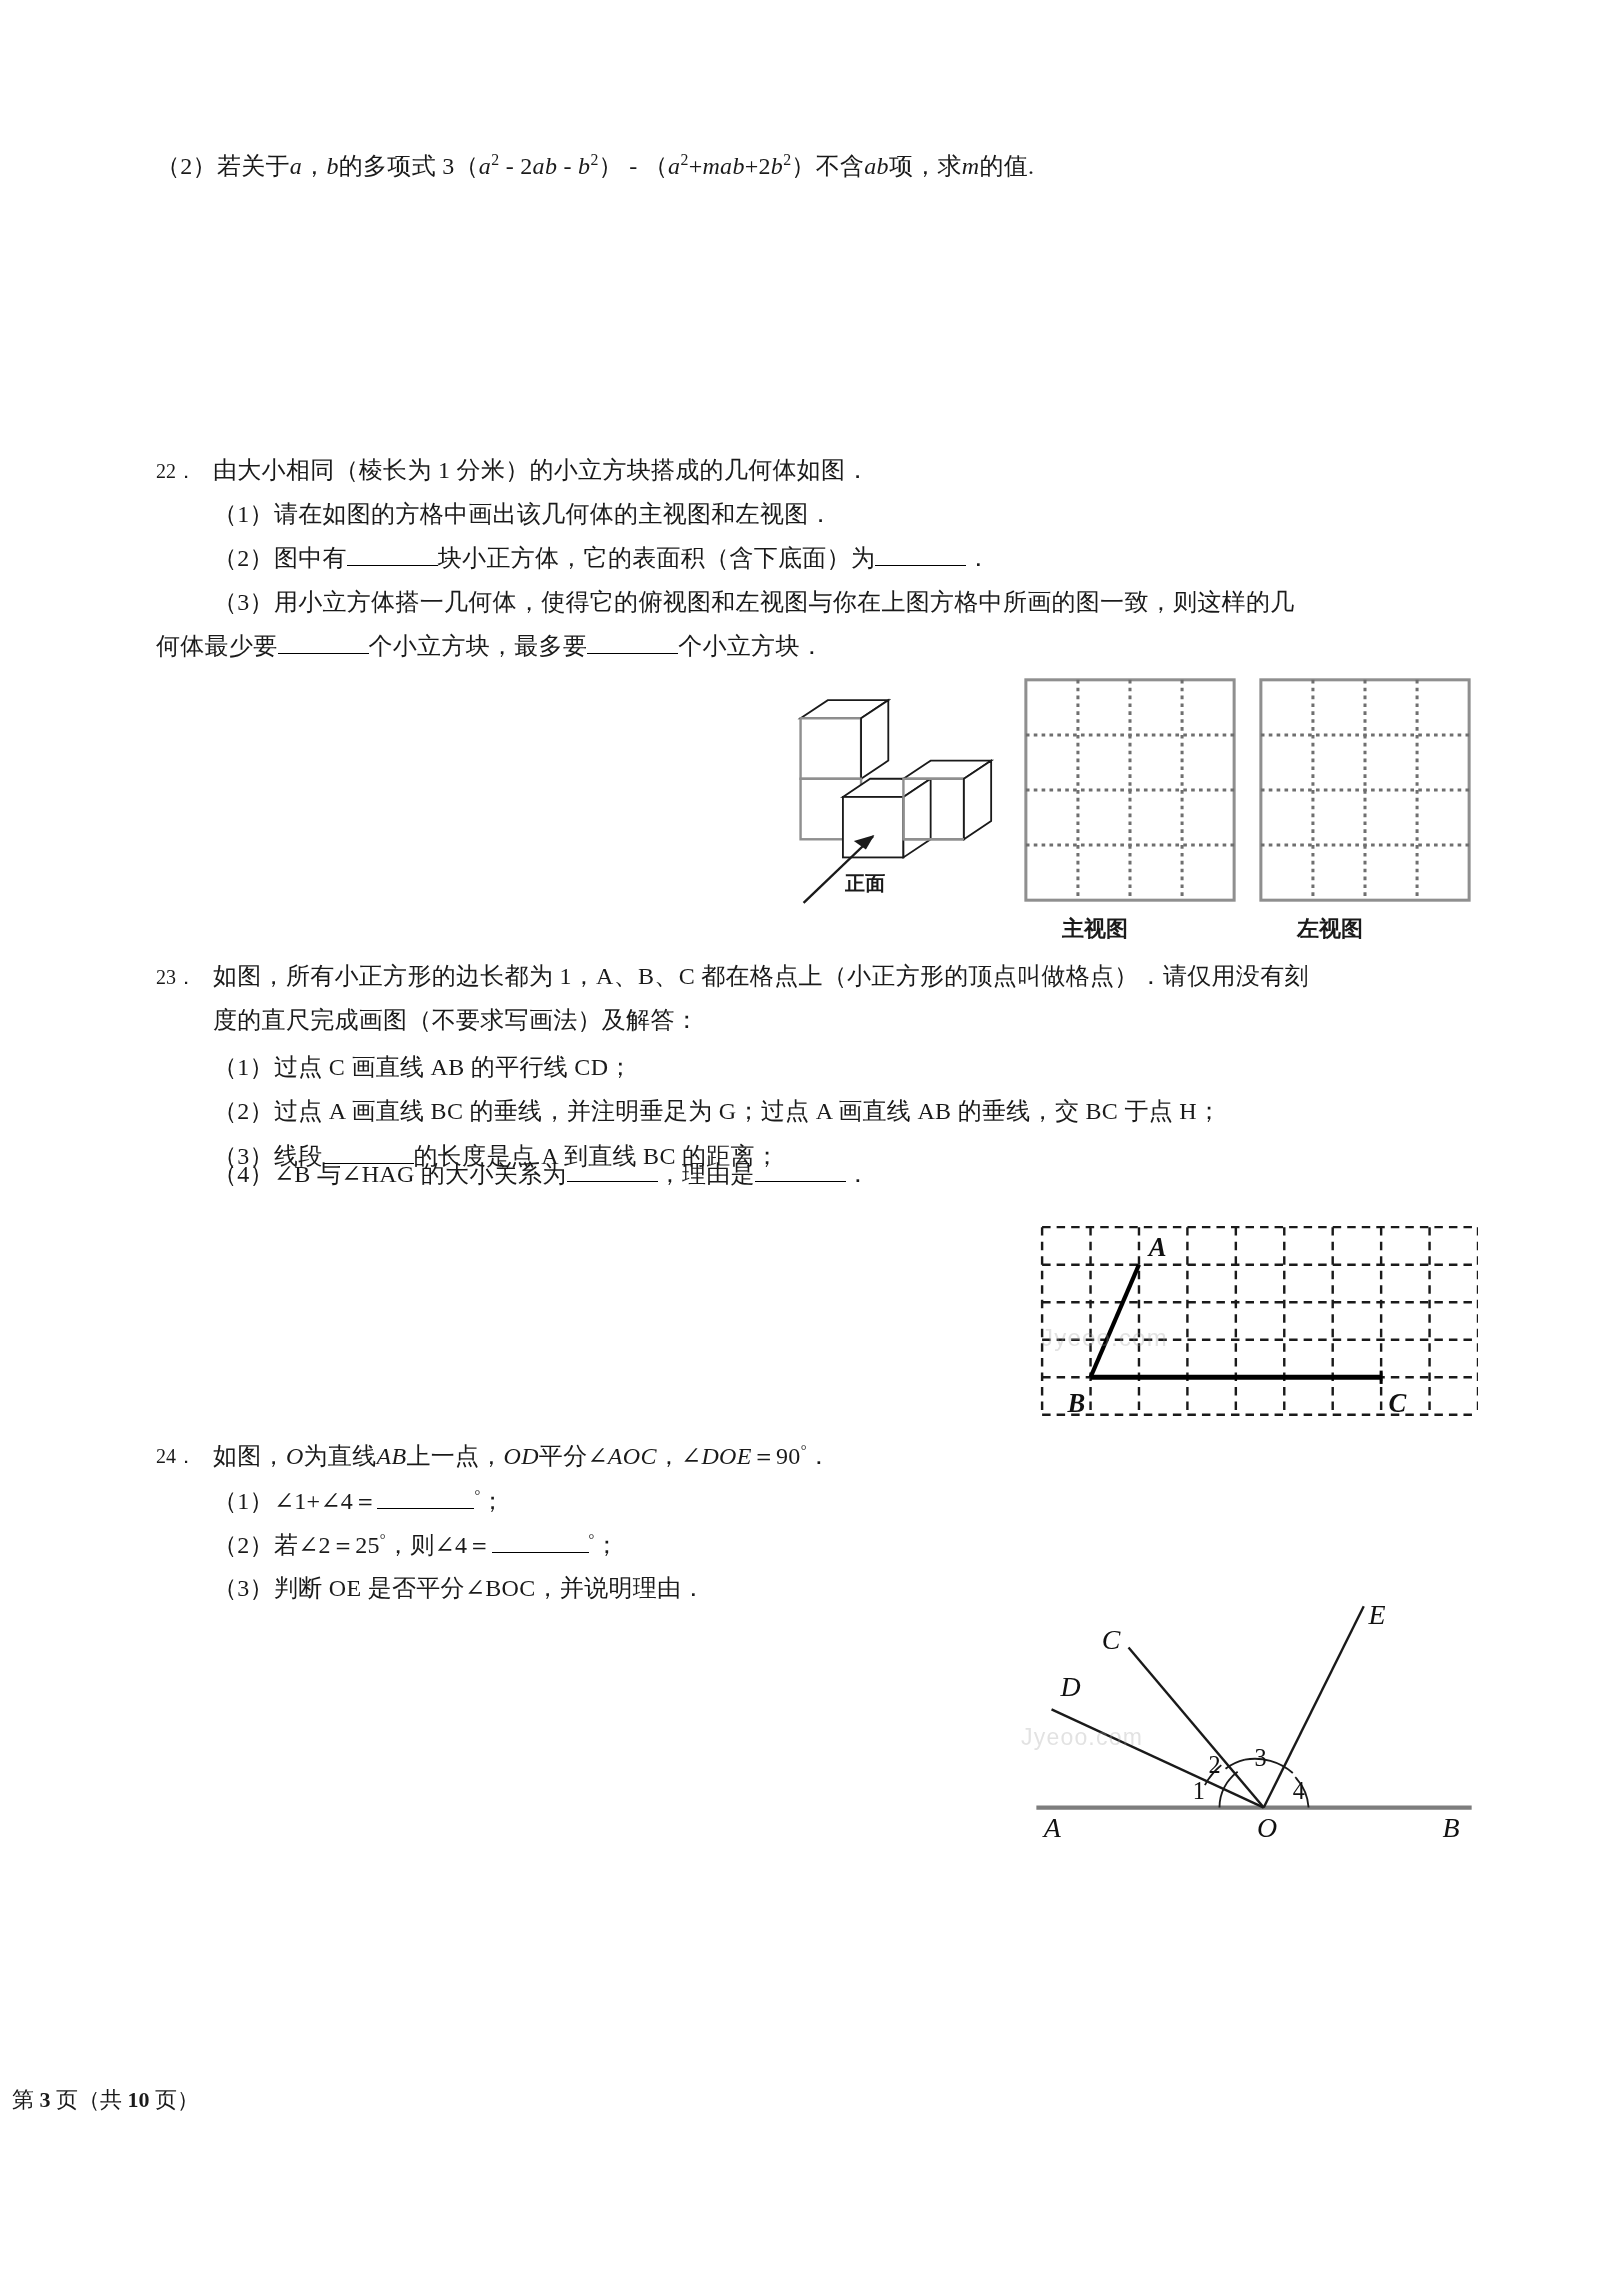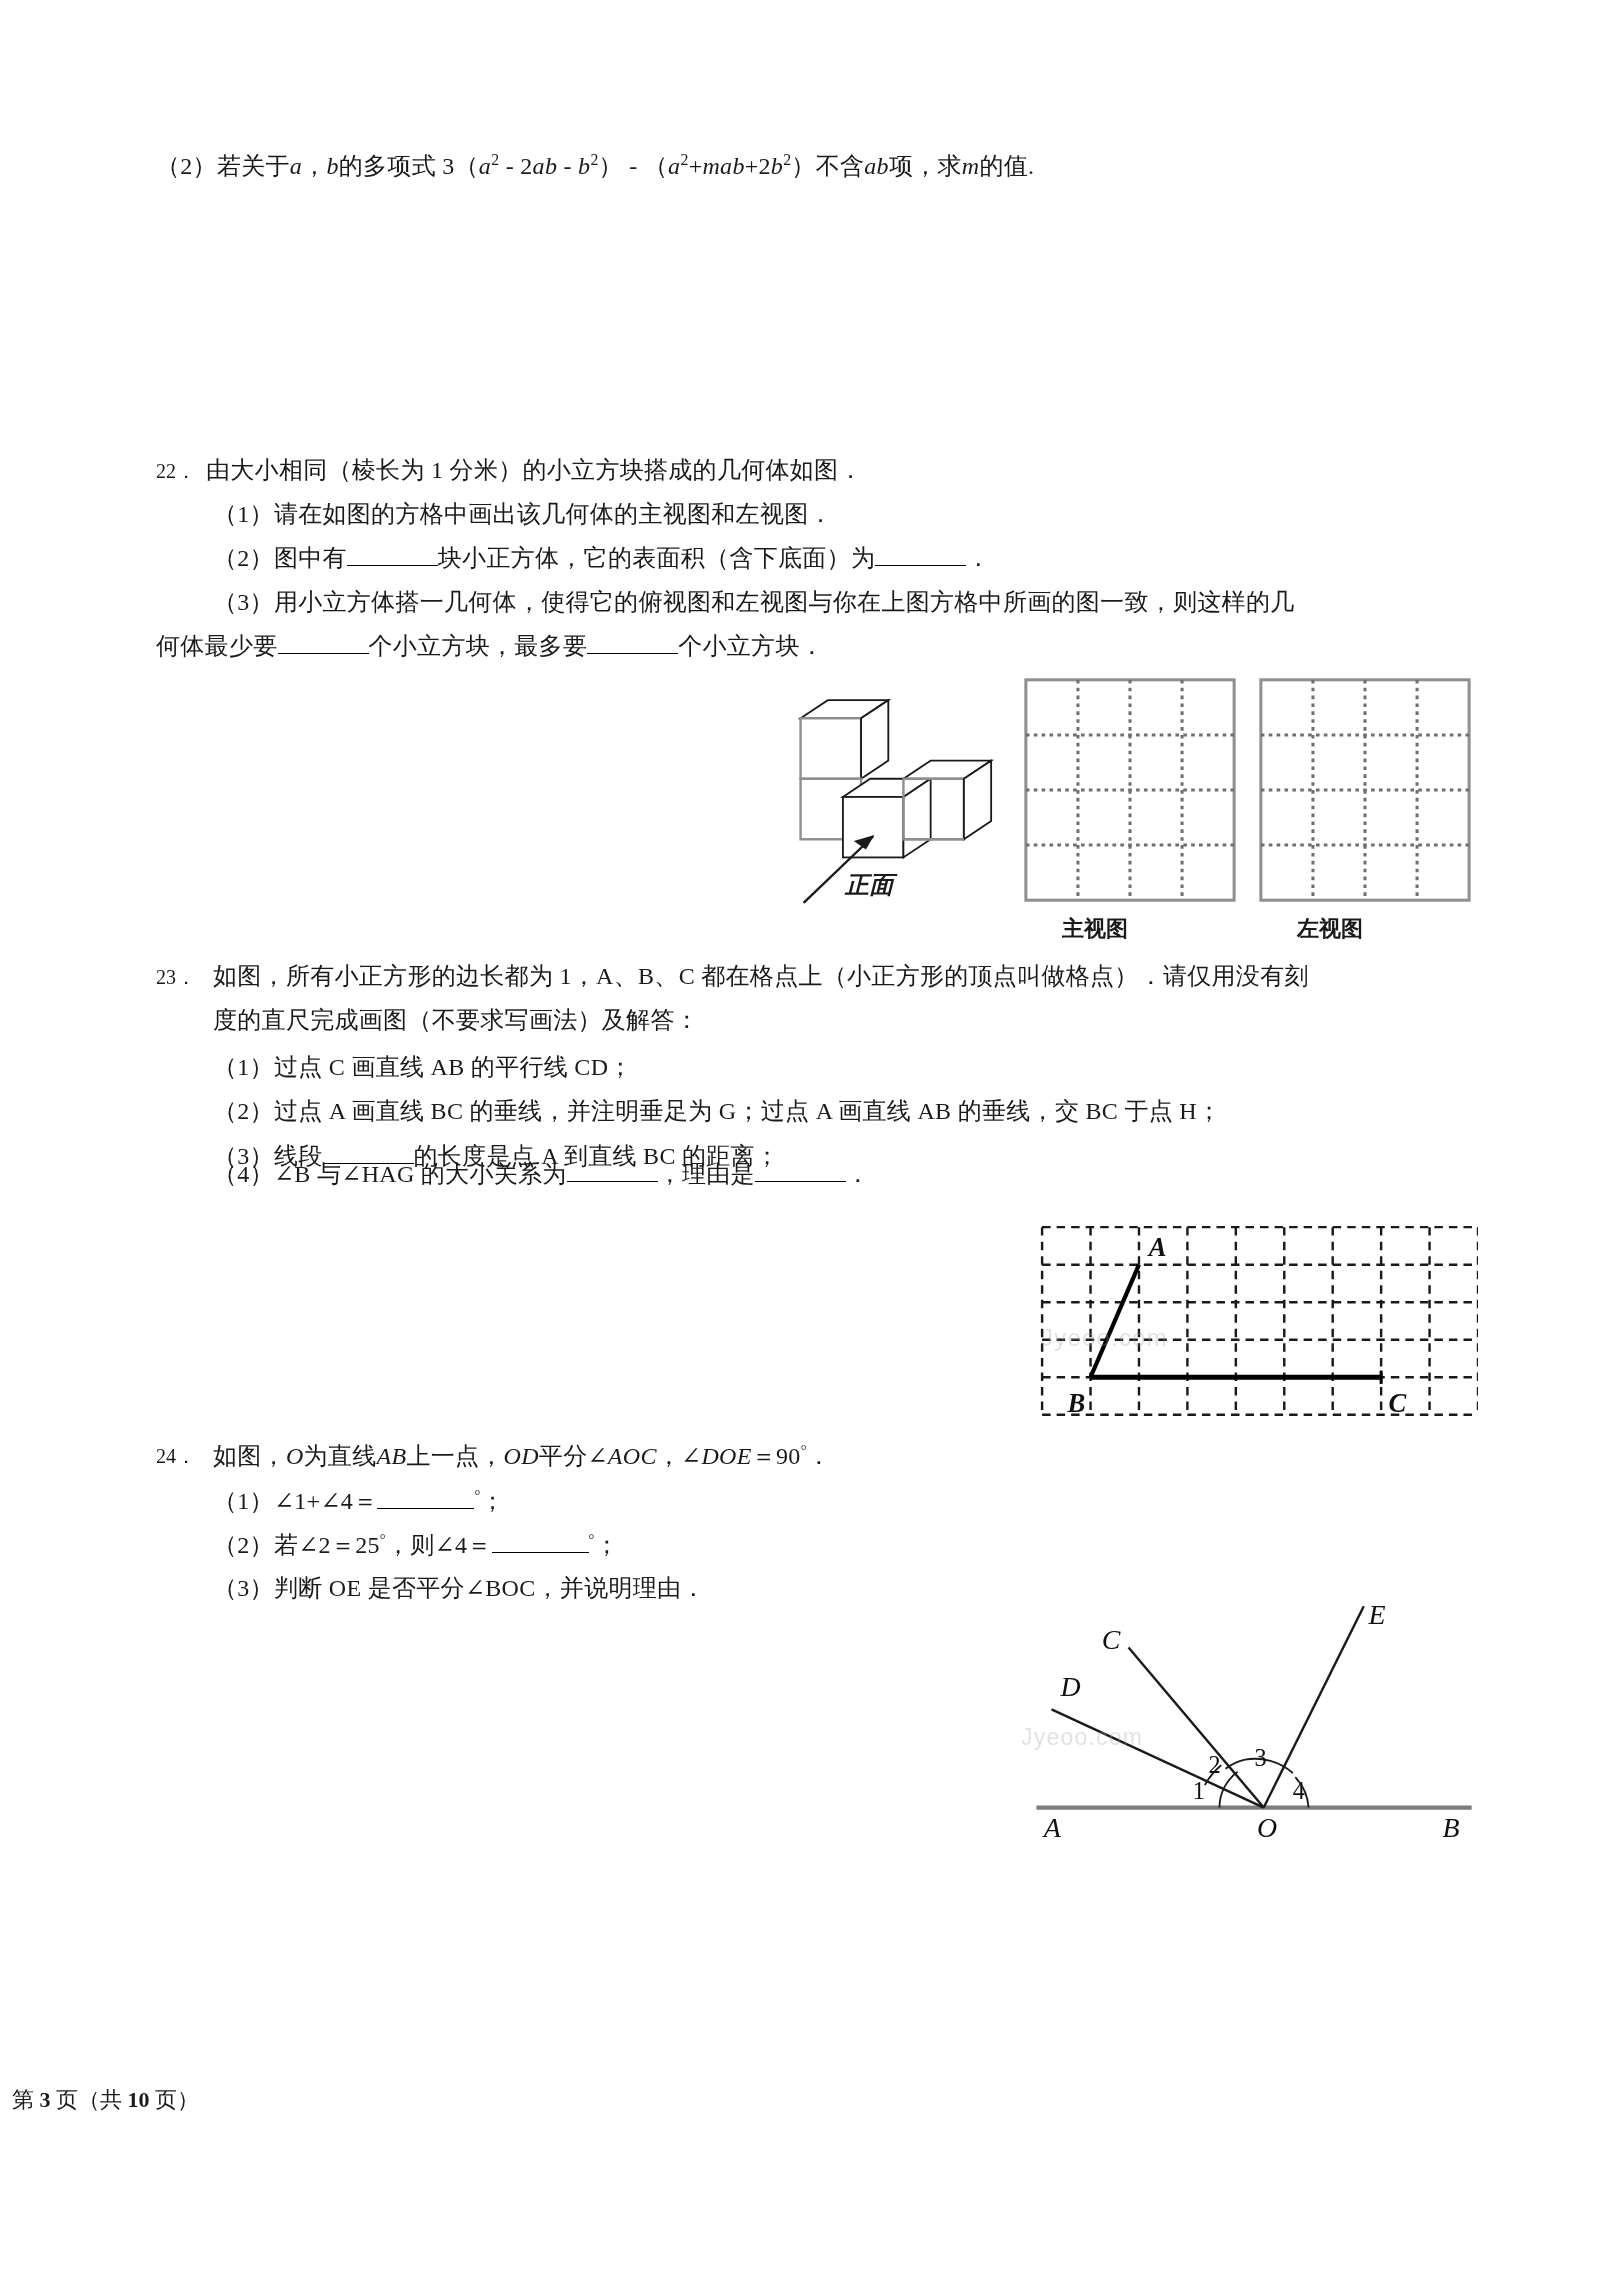--- a/index.html
+++ b/index.html
@@ -83,21 +83,21 @@
 </head>
 <body>
 
 <div class="page">
 
   <div class="qline" style="left:156px; top:152px;">
     <span>（2）</span><span>若关于</span><span class="ital">a</span><span>，</span><span class="ital">b</span><span>的多项式 3（</span><span class="ital">a</span><span class="supn">2</span><span> - 2</span><span class="ital">ab</span><span> - </span><span class="ital">b</span><span class="supn">2</span><span>） - （</span><span class="ital">a</span><span class="supn">2</span><span>+</span><span class="ital">mab</span><span>+2</span><span class="ital">b</span><span class="supn">2</span><span>）不含</span><span class="ital">ab</span><span>项，求</span><span class="ital">m</span><span>的值.</span>
   </div>
 
   <div class="qnum" style="left:156px; top:458px;">22．</div>
-  <div class="qline" style="left:206px; top:458px;">由大小相同（棱长为 1 分米）的小立方块搭成的几何体如图．</div>
+  <div class="qline" style="left:213px; top:458px;">由大小相同（棱长为 1 分米）的小立方块搭成的几何体如图．</div>
 
   <div class="qline" style="left:213px; top:502px;">（1）请在如图的方格中画出该几何体的主视图和左视图．</div>
 
   <div class="qline" style="left:213px; top:546px;">
     <span>（2）图中有</span><span class="blank" style="width:91px;"></span><span>块小正方体，它的表面积（含下底面）为</span><span class="blank" style="width:91px;"></span><span>．</span>
   </div>
 
   <div class="qline" style="left:213px; top:590px;">（3）用小立方体搭一几何体，使得它的俯视图和左视图与你在上图方格中所画的图一致，则这样的几</div>
 
   <div class="qline" style="left:156px; top:634px;">
@@ -126,21 +126,21 @@
       <rect x="200" y="155" width="100" height="100" fill="none" stroke="#8f8f8f" stroke-width="4"></rect>
 
       <polygon points="300,155 345,125 345,225 300,255" fill="#ffffff" stroke="#1a1a1a" stroke-width="3"></polygon>
 
       <line x1="200" y1="255" x2="300" y2="255" stroke="#8f8f8f" stroke-width="4"></line>
 
       <line x1="35" y1="360" x2="150" y2="250" stroke="#1a1a1a" stroke-width="4"></line>
       <polygon points="152,248 118,258 138,272" fill="#1a1a1a"></polygon>
     </svg>
   </div>
-  <div class="qline" style="left:845px; top:873px; font-size:24px; font-weight:700;font-style:italic;">正面</div>
+  <div class="qline" style="left:845px; top:873px; font-size:20px; font-weight:700;">正面</div>
 
   <div class="fig" style="left:1024px; top:678px;">
     <svg width="212" height="224" viewBox="0 0 350 370">
       <rect x="3" y="3" width="344" height="364" fill="#ffffff" stroke="#8f8f8f" stroke-width="5"></rect>
       <g stroke="#6f6f6f" stroke-width="5" stroke-dasharray="6 7">
         <line x1="89" y1="3" x2="89" y2="367"></line>
         <line x1="175" y1="3" x2="175" y2="367"></line>
         <line x1="261" y1="3" x2="261" y2="367"></line>
         <line x1="3" y1="94" x2="347" y2="94"></line>
         <line x1="3" y1="185" x2="347" y2="185"></line>

